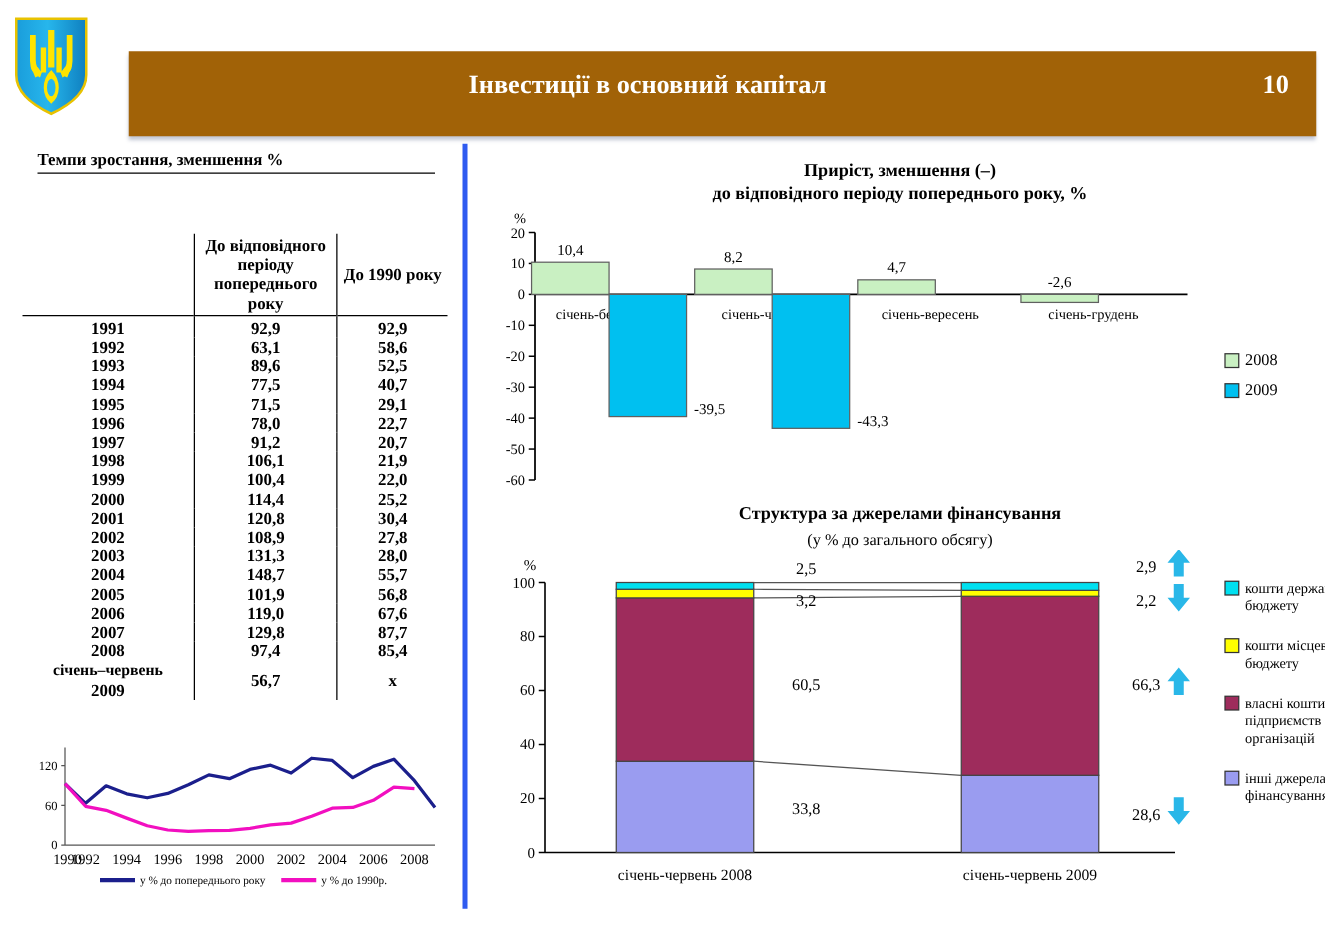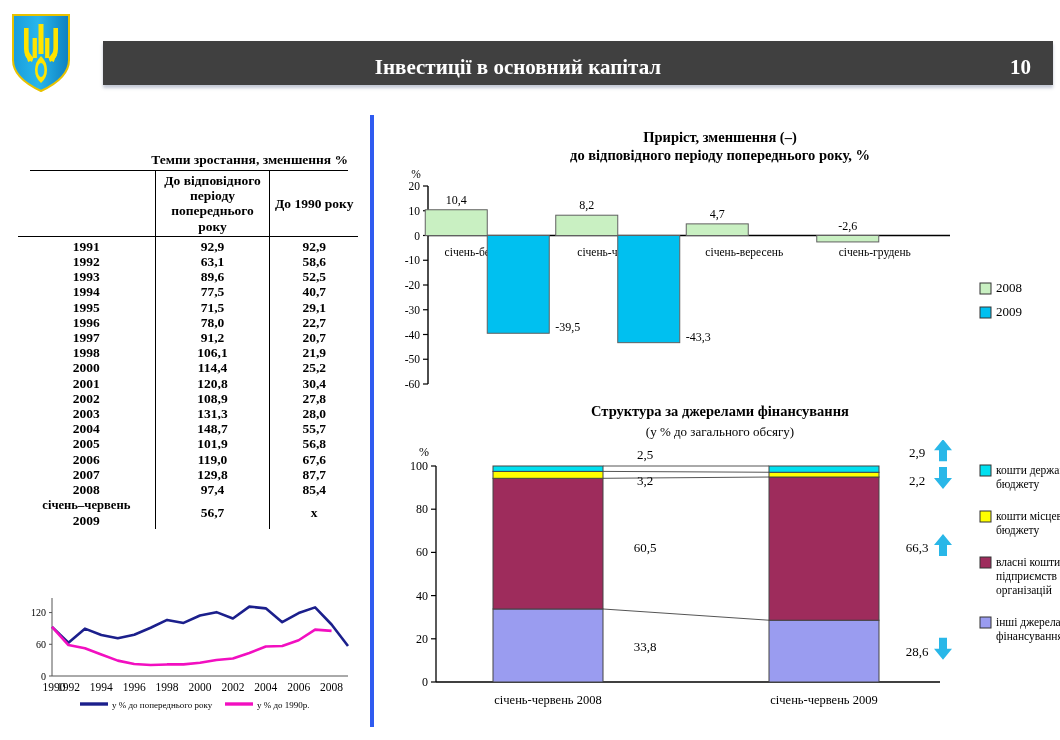--- a/index.html
+++ b/index.html
@@ -4,43 +4,43 @@
 <style>
   html,body{margin:0;padding:0;}
   body{
     width:1060px;height:740px;background:#ffffff;
     font-family:"Liberation Serif",serif;
     position:relative;overflow:hidden;
   }
   
   #emblem{position:absolute;left:10px;top:12px;width:62px;height:82px;}
   #title-bar{
-    position:absolute;left:103px;top:41px;width:950px;height:44px;
-    background:#404040;box-shadow:0 3px 3px rgba(120,130,160,.45);
+    position:absolute;left:103px;top:41px;width:950px;height:68px;
+    background:#a16207;box-shadow:0 3px 3px rgba(120,130,160,.45);
   }
   #title-text{
     position:absolute;left:0;top:0;width:830px;height:52px;
     display:flex;align-items:center;justify-content:center;
     color:#ffffff;font-weight:bold;font-size:21px;
     font-family:"Liberation Serif",serif;
   }
   #page-num{
     position:absolute;right:22px;top:0;height:52px;display:flex;align-items:center;
     color:#ffffff;font-weight:bold;font-size:21px;
   }
   
   #divider{position:absolute;left:370px;top:115px;width:4px;height:612px;background:#2f5bf0;}
 
   
   #table-wrap{position:absolute;left:18px;top:120px;width:340px;}
   #tbl-caption{
-    text-align:right;font-weight:bold;font-size:13.5px;padding-bottom:2px;
-    border-bottom:1.6px solid #000;width:318px;margin-left:12px;margin-top:32px;
-  }
-  table.rates{border-collapse:collapse;width:340px;font-size:13.5px;}
+    text-align:left;font-weight:bold;font-size:13.5px;padding-bottom:2px;
+    border-bottom:1.6px solid #000;width:318px;margin-left:12px;
+  }
+  table.rates{border-collapse:collapse;width:340px;font-size:13.5px;margin-top:48px;}
   table.rates th,table.rates td{
     font-weight:bold;text-align:center;padding:0;line-height:15.2px;
   }
   table.rates thead th{vertical-align:middle;padding:2px 2px;}
   table.rates .c0{width:140px;}
   table.rates .c1{width:112px;border-left:1.4px solid #000;border-right:1.4px solid #000;}
   table.rates .c2{width:88px;}
   table.rates thead tr{border-bottom:1.4px solid #000;}
   table.rates tbody tr:first-child td{padding-top:2px;}
   td.yr{text-align:center;}
@@ -134,20 +134,25 @@
         </tr>
         <tr>
           <td class="c0 yr">1997</td>
           <td class="c1">91,2</td>
           <td class="c2">20,7</td>
         </tr>
         <tr>
           <td class="c0 yr">1998</td>
           <td class="c1">106,1</td>
           <td class="c2">21,9</td>
+        </tr>
+        <tr>
+          <td class="c0 yr">1999</td>
+          <td class="c1">100,4</td>
+          <td class="c2">22,0</td>
         </tr>
         <tr>
           <td class="c0 yr">2000</td>
           <td class="c1">114,4</td>
           <td class="c2">25,2</td>
         </tr>
         <tr>
           <td class="c0 yr">2001</td>
           <td class="c1">120,8</td>
           <td class="c2">30,4</td>

